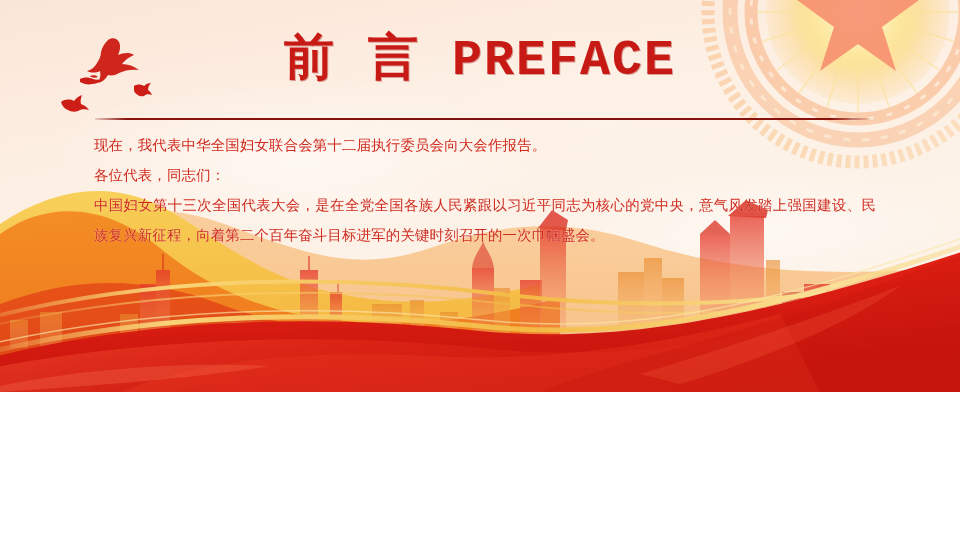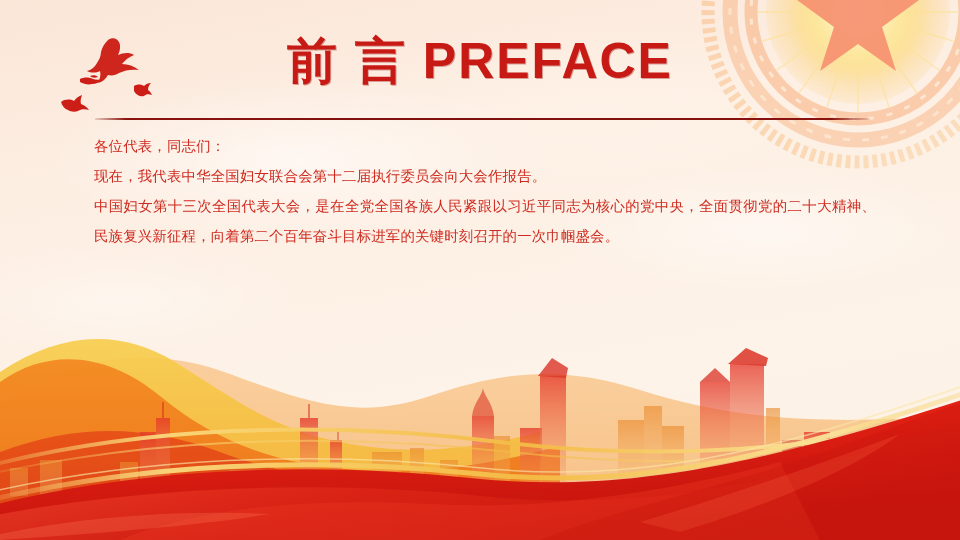--- a/index.html
+++ b/index.html
@@ -3,23 +3,23 @@
 <meta charset="utf-8">
 <style>
   html, body {
     margin: 0;
     padding: 0;
     background: #fff;
   }
   #slide {
     position: relative;
     width: 960px;
-    height: 540px;
+    height: 392px;
     overflow: hidden;
-    font-family: Liberation Sans, sans-serif;
+    font-family: Liberation Mono, monospace;
     background: linear-gradient(170deg, #fae6d7 0%, #fdeee2 28%, #fdf1e6 50%, #fdf3e9 68%, #fbf0e2 100%);
   }
 
   
   .cloud-wash {
     position: absolute;
     inset: 0;
     background:
       radial-gradient(ellipse 360px 120px at 300px 160px, rgba(255,255,255,0.55), rgba(255,255,255,0) 70%),
       radial-gradient(ellipse 300px 90px at 760px 230px, rgba(255,255,255,0.45), rgba(255,255,255,0) 70%),
@@ -193,23 +193,23 @@
     </g>
   </svg>
 
   <div class="title-row">
     <span class="title-text">前 言 PREFACE</span>
   </div>
 
   <div class="divider"></div>
 
   <div class="body-copy">
+    <p class="para">现在，我代表中华全国妇女联合会第十二届执行委员会向大会作报告。</p>
     <p class="para">各位代表，同志们：</p>
-    <p class="para">现在，我代表中华全国妇女联合会第十二届执行委员会向大会作报告。</p>
-    <p class="para">中国妇女第十三次全国代表大会，是在全党全国各族人民紧跟以习近平同志为核心的党中央，全面贯彻党的二十大精神、民族复兴新征程，向着第二个百年奋斗目标进军的关键时刻召开的一次巾帼盛会。</p>
+    <p class="para">中国妇女第十三次全国代表大会，是在全党全国各族人民紧跟以习近平同志为核心的党中央，意气风发踏上强国建设、民族复兴新征程，向着第二个百年奋斗目标进军的关键时刻召开的一次巾帼盛会。</p>
   </div>
 
   <svg class="scenery" viewBox="0 0 960 230" preserveAspectRatio="none">
     <defs>
       <linearGradient id="hillYellow" x1="0" y1="0" x2="0" y2="1">
         <stop offset="0%" stop-color="#f7ce4e"></stop>
         <stop offset="100%" stop-color="#f4ad33"></stop>
       </linearGradient>
       <linearGradient id="hillOrange" x1="0" y1="0" x2="0" y2="1">
         <stop offset="0%" stop-color="#f3861f"></stop>

